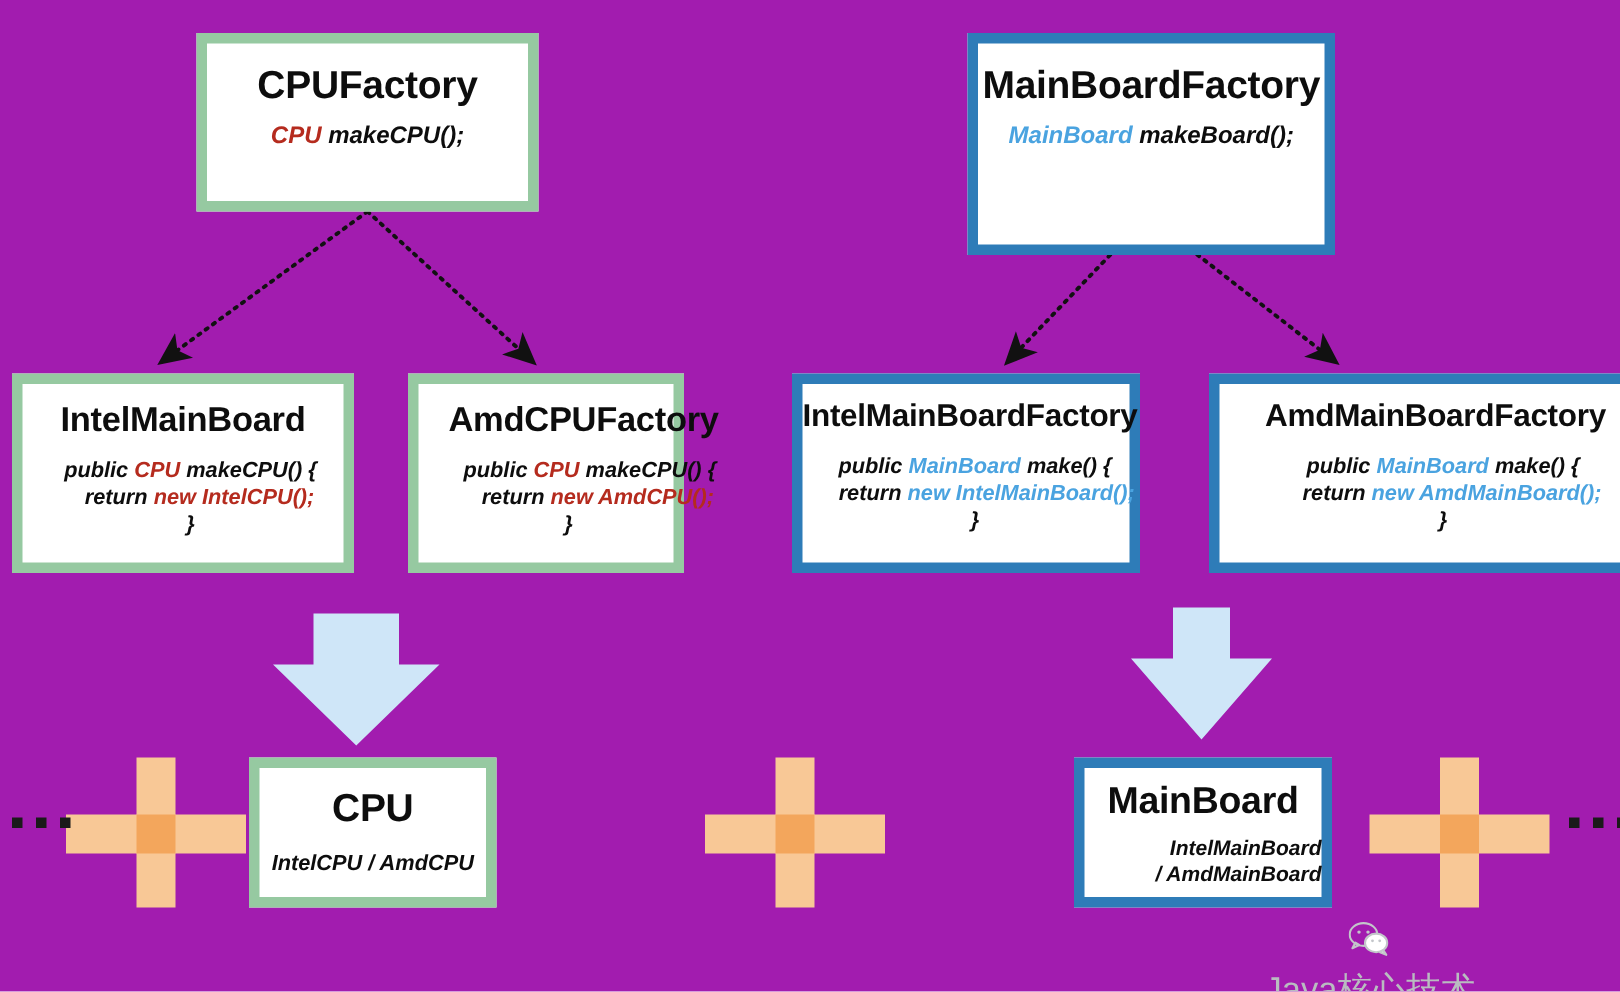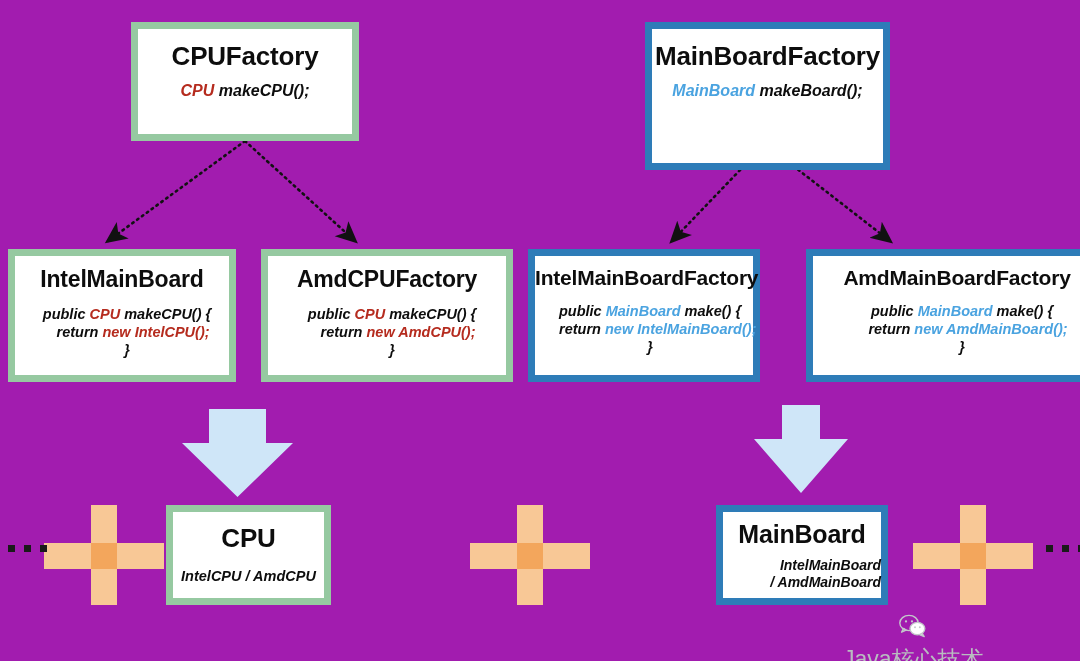--- a/index.html
+++ b/index.html
@@ -153,21 +153,21 @@
     <div class="box-body"><span class="kw-blue">MainBoard</span> <span>makeBoard();</span></div>
   </div>
 
   <div class="uml-box green factory-impl" style="left:8px; top:249px; width:228px; height:133px;">
     <div class="box-title">IntelMainBoard</div>
     <div class="box-body" style="padding-left:10px;"><span>public </span><span class="kw-red">CPU</span><span> makeCPU() {</span>
 <span>   return </span><span class="kw-red">new IntelCPU();</span>
 <span>}</span></div>
   </div>
 
-  <div class="uml-box green factory-impl" style="left:261px; top:249px; width:252px; height:133px;">
+  <div class="uml-box green factory-impl" style="left:272px; top:249px; width:184px; height:133px;padding-left:20px;">
     <div class="box-title">AmdCPUFactory</div>
     <div class="box-body" style="padding-left:10px;"><span>public </span><span class="kw-red">CPU</span><span> makeCPU() {</span>
 <span>   return </span><span class="kw-red">new AmdCPU();</span>
 <span>}</span></div>
   </div>
 
   <div class="uml-box blue factory-impl" style="left:528px; top:249px; width:232px; height:133px;">
     <div class="box-title" style="font-size:21px;">IntelMainBoardFactory</div>
     <div class="box-body" style="padding-left:12px;"><span>public </span><span class="kw-blue">MainBoard</span><span> make() {</span>
 <span>   return </span><span class="kw-blue">new IntelMainBoard();</span>

